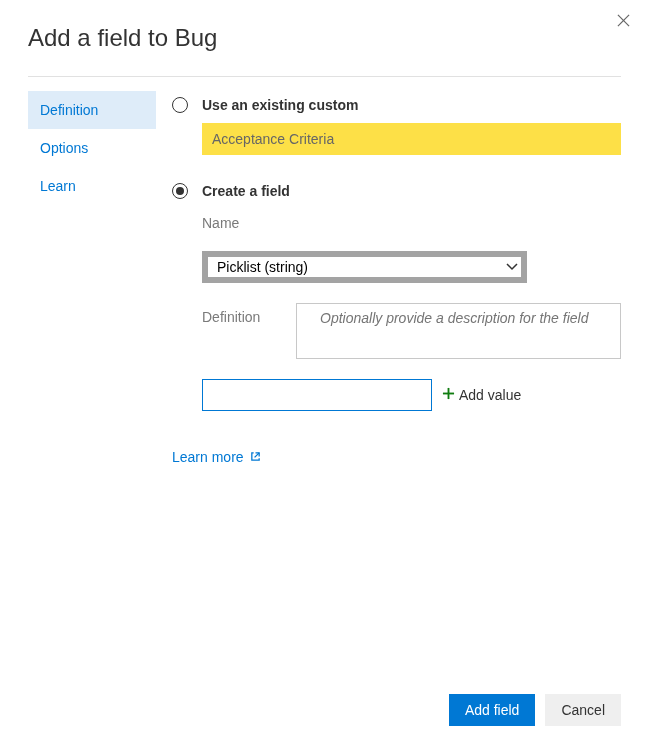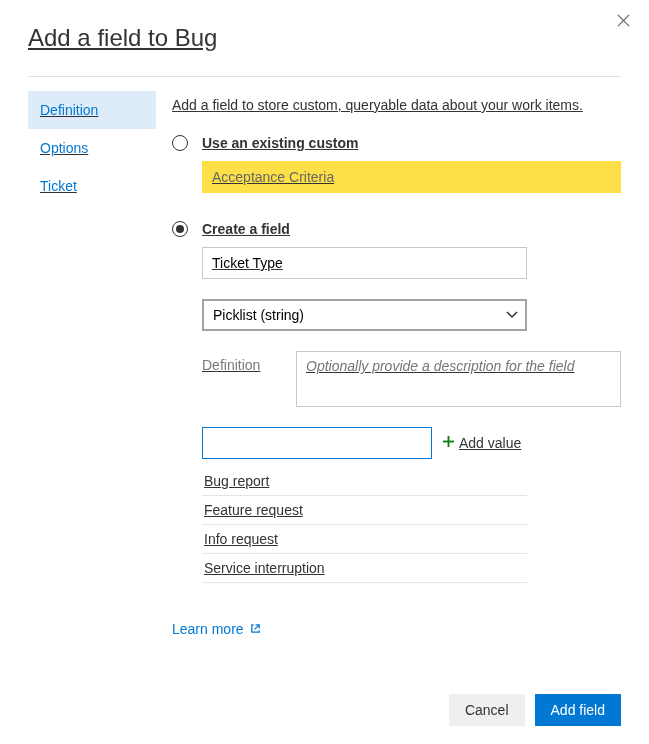--- a/index.html
+++ b/index.html
@@ -1,40 +1,40 @@
 <!DOCTYPE html>
 <html><head>
 <meta charset="utf-8">
 <style>
   * { box-sizing: border-box; margin: 0; padding: 0; }
   html, body { width: 649px; height: 744px; font-family: "Segoe UI", Arial, sans-serif; font-size: 14px; color: #333; background: #fff; }
-  .dialog { position: relative; width: 649px; height: 744px; padding: 18px 28px 0 28px; text-decoration: underline; }
+  .dialog { position: relative; width: 649px; height: 744px; padding: 18px 28px 0 28px; }
   .close-btn { position: absolute; top: 10px; right: 14px; width: 24px; height: 24px; cursor: pointer; color: #666; display: flex; align-items: center; justify-content: center; }
   .close-btn svg { width: 13px; height: 13px; stroke: #666; stroke-width: 1.3; }
   .title { font-size: 24px; font-weight: 400; color: #333; margin-top: 6px; margin-bottom: 24px; }
   .body { display: flex; border-top: 1px solid #e1e1e1; }
   .sidebar { width: 128px; flex: 0 0 128px; padding-top: 14px; }
   .tab { padding: 11px 12px; color: #0078d4; cursor: pointer; font-size: 14px; }
   .tab.active { background: #deecf9; }
   .main { flex: 1; padding: 20px 0 0 16px; }
   .intro { color: #333; margin-bottom: 22px; }
   .option-row { display: flex; align-items: center; gap: 14px; margin-bottom: 10px; }
   .radio { width: 16px; height: 16px; border: 1px solid #333; border-radius: 50%; position: relative; flex: 0 0 16px; cursor: pointer; display: inline-flex; align-items: center; justify-content: center; }
   .radio.checked::after { content: ""; width: 8px; height: 8px; border-radius: 50%; background: #333; }
   .option-label { font-weight: 600; color: #333; }
   .existing-field-box { margin-left: 30px; background: #fde047; color: #666; padding: 8px 10px; width: 419px; margin-bottom: 28px; }
   .form { margin-left: 30px; }
   .form-row { display: flex; margin-bottom: 20px; }
   .form-label { width: 94px; flex: 0 0 94px; color: #7a7a7a; padding-top: 6px; }
   .text-input { width: 325px; height: 32px; border: 1px solid #c8c8c8; padding: 0 9px; font-size: 14px; font-family: inherit; outline: none; }
   .select-wrap { position: relative; width: 325px; }
-  .select-input { width: 325px; height: 32px; border: 2px solid #a3a3a3; padding: 0 28px 0 9px; font-size: 14px; font-family: inherit; background: #fff; cursor: pointer; }
+  .select-input { width: 325px; height: 32px; border: 6px solid #a3a3a3; padding: 0 28px 0 9px; font-size: 14px; font-family: inherit; background: #fff; cursor: pointer; }
   .select-caret { position: absolute; right: 8px; top: 8px; pointer-events: none; }
   .select-caret svg { width: 14px; height: 14px; stroke: #333; stroke-width: 1.5; fill: none; }
-  .textarea { width: 325px; height: 56px; border: 1px solid #c8c8c8; padding: 6px 9px; font-size: 14px; font-family: inherit; font-style: italic; color: #9a9a9a; resize: none; outline: none; }
+  .textarea { width: 325px; height: 56px; border: 1px solid #c8c8c8; padding: 6px 23px; font-size: 14px; font-family: inherit; font-style: italic; color: #9a9a9a; resize: none; outline: none; }
   .picklist-row { display: flex; }
   .picklist-input-wrap { display: flex; align-items: center; gap: 6px; }
   .picklist-input { width: 230px; height: 32px; border: 1px solid #0078d4; padding: 0 9px; font-size: 14px; font-family: inherit; outline: none; }
   .add-value { display: inline-flex; align-items: center; gap: 4px; color: #333; cursor: pointer; padding: 0 4px; height: 32px; justify-content: flex-end; }
   .plus-icon svg { width: 13px; height: 13px; stroke: #107c10; stroke-width: 2; }
   .picklist-items { margin-top: 8px; width: 325px; }
   .picklist-item { border-bottom: 1px solid #e5e5e5; padding: 6px 2px; font-size: 14px; color: #333; }
   .learn-more { display: inline-flex; align-items: flex-end; gap: 6px; color: #0078d4; cursor: pointer; margin-top: 18px; }
   .ext-icon svg { width: 11px; height: 11px; stroke: #0078d4; stroke-width: 1.4; fill: none; }
   .footer { position: absolute; bottom: 18px; right: 28px; display: flex; gap: 10px; }
@@ -56,42 +56,41 @@
     </span>
   </div>
 
   <h1 class="title">Add a field to Bug</h1>
 
   <div class="body">
 
     <div class="sidebar">
       <div class="tab active">Definition</div>
       <div class="tab">Options</div>
-      <div class="tab">Ticket</div>
+      <div class="tab">Learn</div>
     </div>
 
     <div class="main">
 
-      <div class="intro">Add a field to store custom, queryable data about your work items.</div>
 
       <div class="option-row">
         <span class="radio"></span>
         <span class="option-label">Use an existing custom</span>
       </div>
       <div class="existing-field-box">Acceptance Criteria</div>
 
       <div class="option-row">
         <span class="radio checked"></span>
         <span class="option-label">Create a field</span>
       </div>
 
       <div class="form">
 
         <div class="form-row">
-          <input class="text-input" type="text" value="Ticket Type" style="">
+          <div class="form-label">Name</div>
         </div>
 
         <div class="form-row">
           <div class="select-wrap">
             <input class="select-input" type="text" readonly="" value="Picklist (string)" style="">
             <span class="select-caret">
               <svg viewBox="0 0 14 14">
                   <polyline points="2,5 7,10 12,5"></polyline>
                 </svg>
             </span>
@@ -110,43 +109,37 @@
               <span class="add-value">
                 <span class="plus-icon">
                   <svg viewBox="0 0 14 14">
                       <line x1="7" y1="1" x2="7" y2="13"></line>
                       <line x1="1" y1="7" x2="13" y2="7"></line>
                     </svg>
                 </span>
                 <span>Add value</span>
               </span>
             </div>
-            <div class="picklist-items" id="picklist-container">
-                <div class="picklist-item">Bug report</div>
-                <div class="picklist-item">Feature request</div>
-                <div class="picklist-item">Info request</div>
-                <div class="picklist-item">Service interruption</div>
-              </div>
           </div>
         </div>
 
       </div>
 
       <a class="learn-more">
         <span>Learn more</span>
         <span class="ext-icon">
           <svg viewBox="0 0 12 12">
               <path d="M4 2 H2 V10 H10 V8"></path>
               <path d="M6 2 H10 V6"></path>
               <line x1="10" y1="2" x2="5" y2="7"></line>
             </svg>
         </span>
       </a>
 
     </div>
   </div>
 
   <div class="footer">
+    <button class="btn btn-primary">Add field</button>
     <button class="btn btn-default">Cancel</button>
-    <button class="btn btn-primary">Add field</button>
   </div>
 
 </div>
 
 </body></html>

